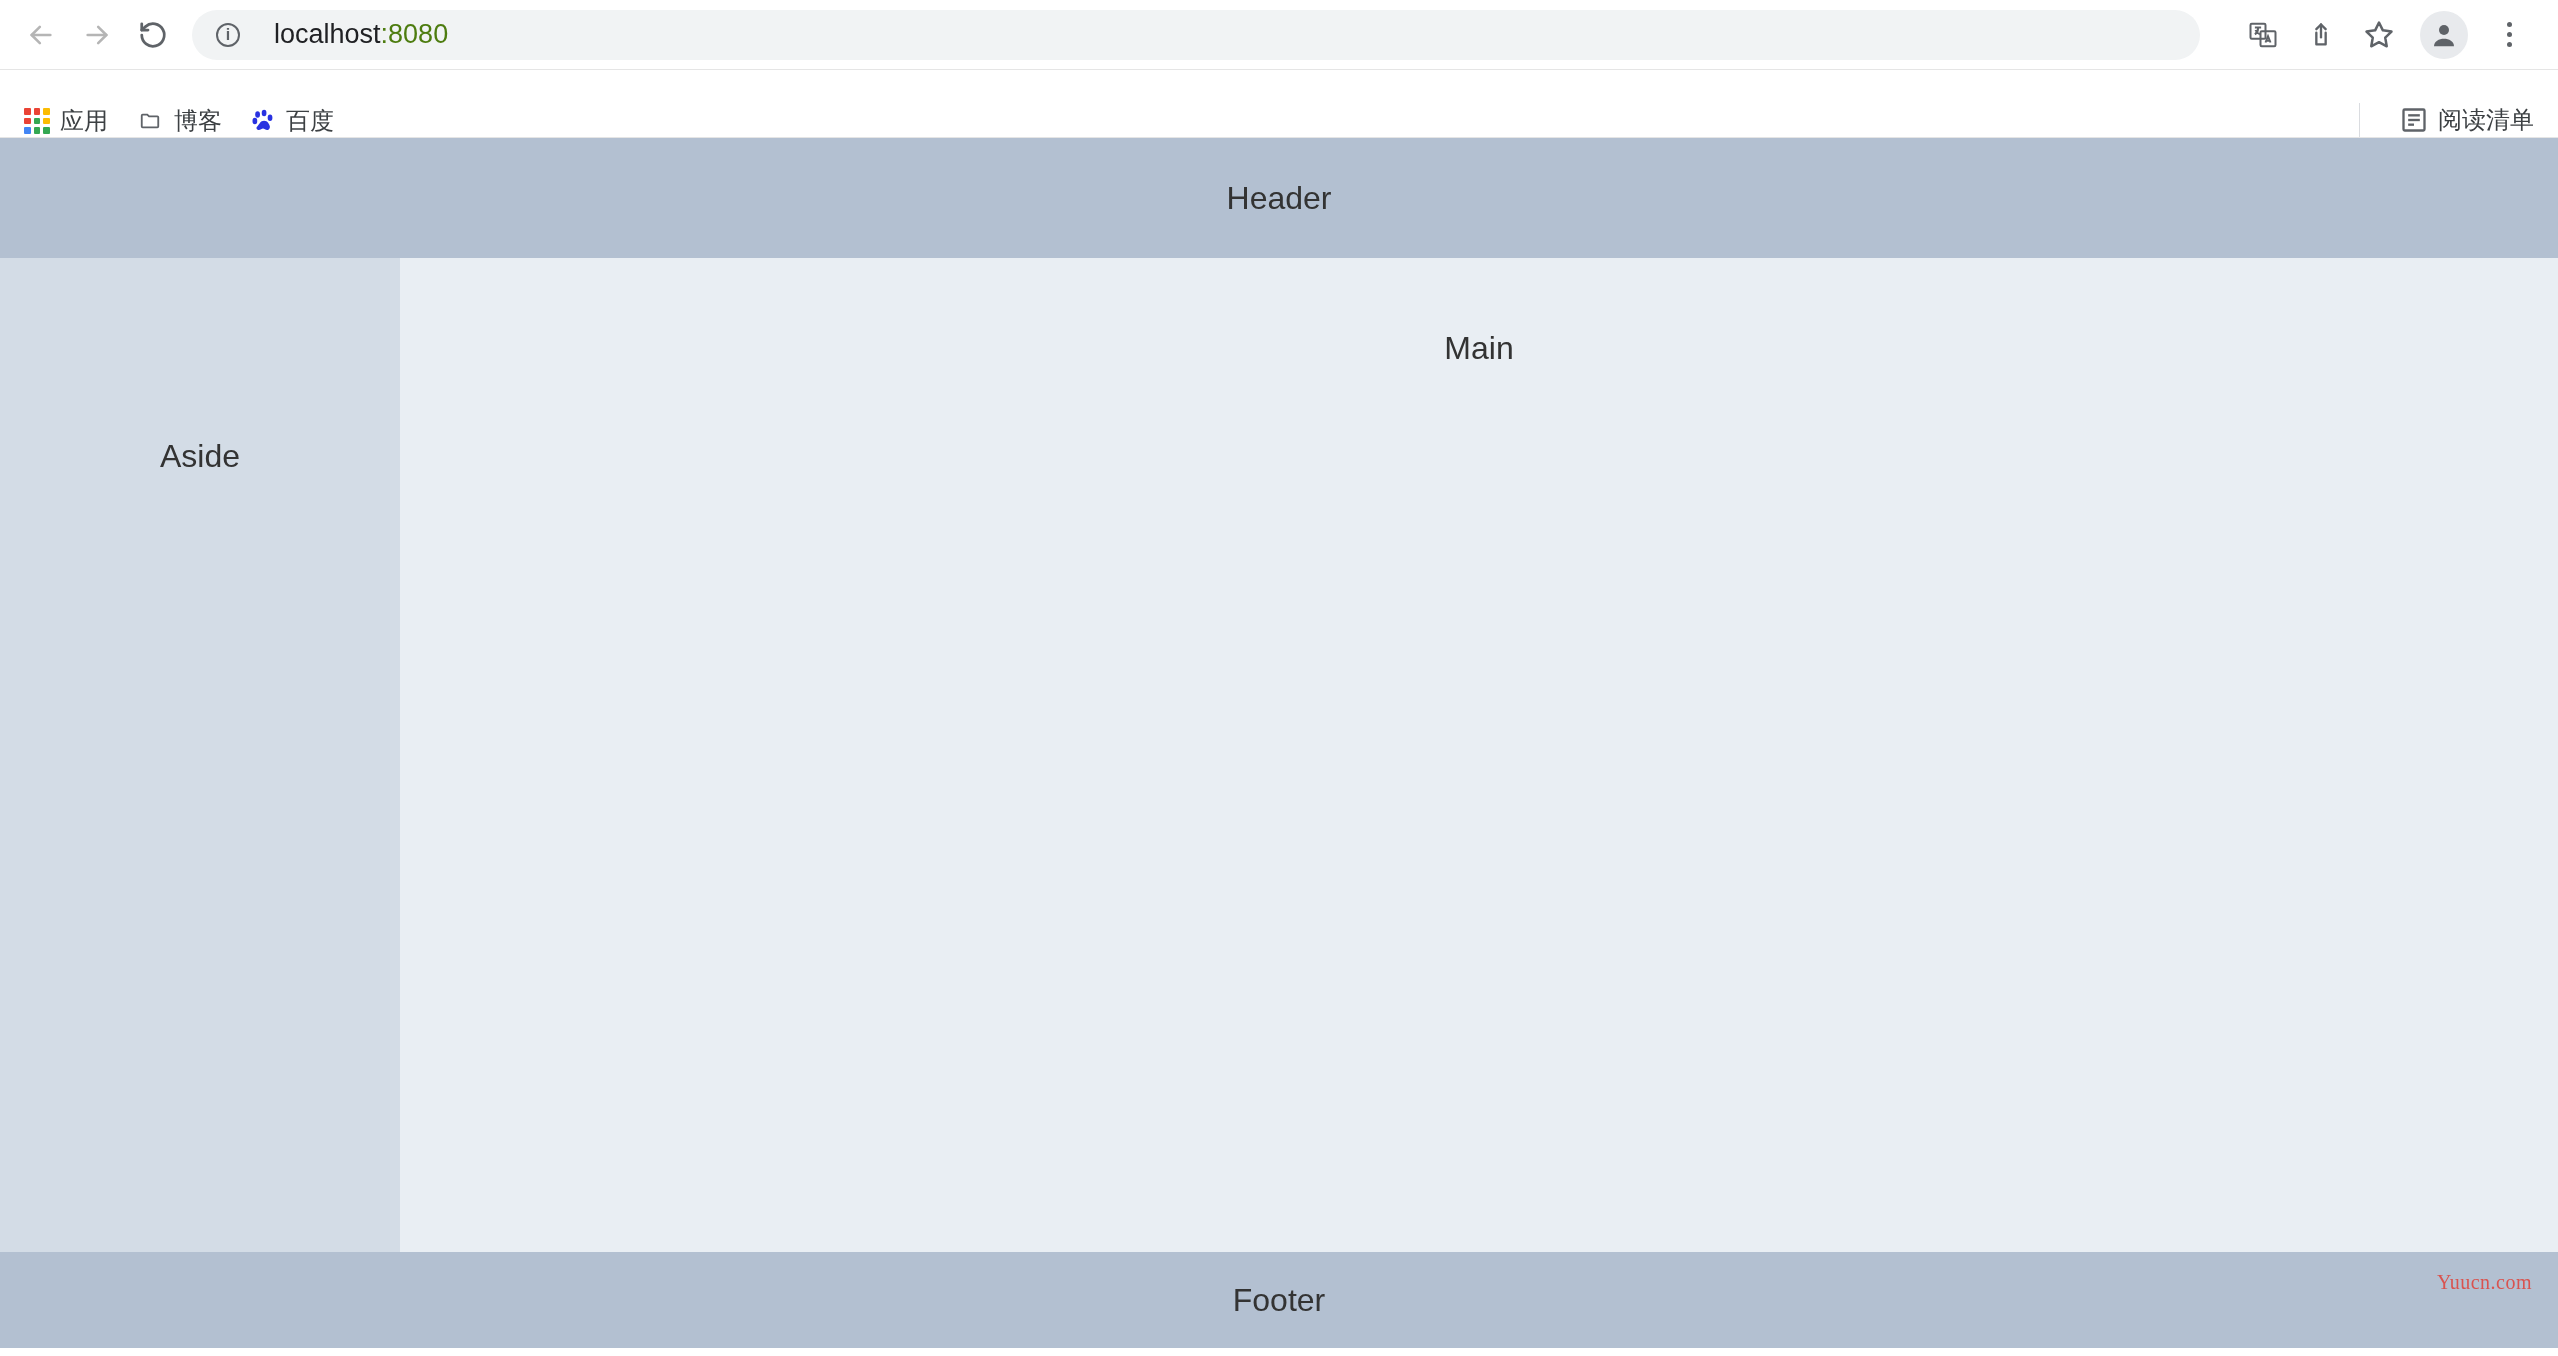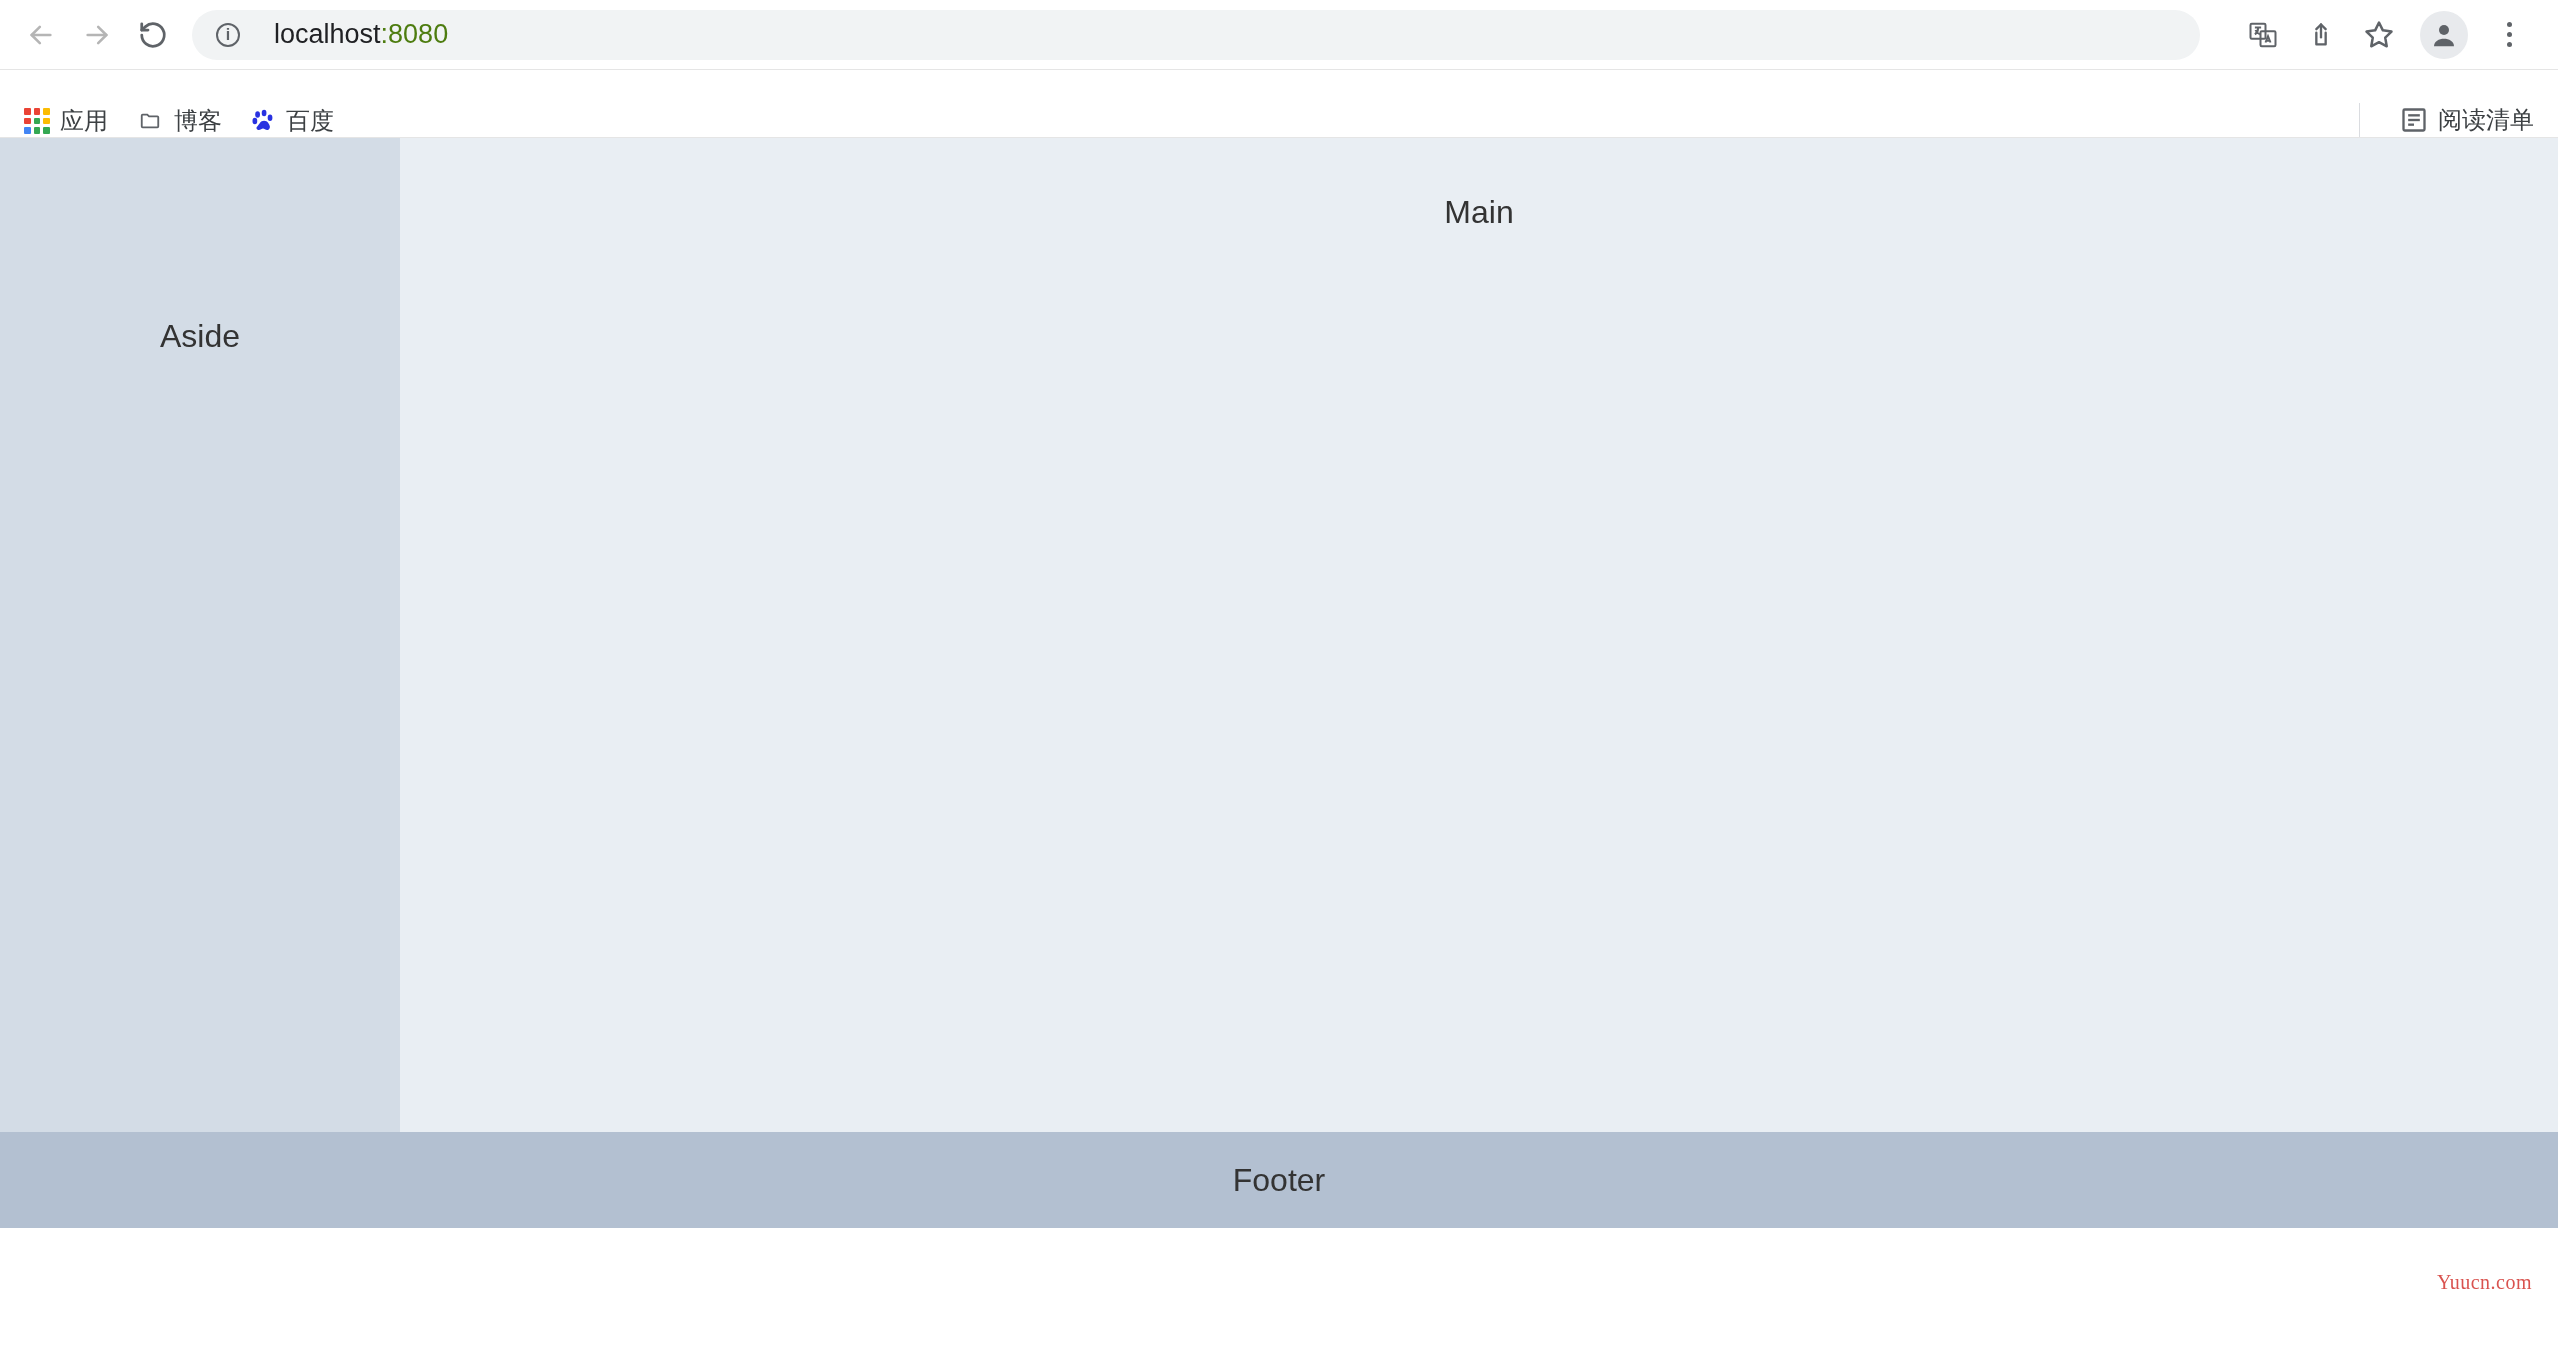--- a/index.html
+++ b/index.html
@@ -196,21 +196,21 @@
       padding-top: 180px;
     }
     .el-main {
       flex: 1;
       background: #e9eef3;
       display: flex;
       align-items: flex-start;
       justify-content: center;
       font-size: 32px;
       color: #333;
-      padding-top: 56px;
+      padding-top: 72px;
     }
     .el-footer {
       height: 96px;
       background: #b3c0d1;
       display: flex;
       align-items: center;
       justify-content: center;
       font-size: 32px;
       color: #333;
     }
@@ -331,20 +331,23 @@
           <line x1="7" y1="12" x2="17" y2="12"></line>
           <line x1="7" y1="16" x2="12" y2="16"></line>
         </svg>
       <span>阅读清单</span>
     </div>
   </div>
 </div>
 
 <div class="page-content">
   <div class="layout-wrapper">
+    <div class="el-header">
+      <span>Header</span>
+    </div>
     <div class="el-body">
       <div class="el-aside">
         <span>Aside</span>
       </div>
       <div class="el-main">
         <span>Main</span>
       </div>
     </div>
     <div class="el-footer">
       <span>Footer</span>

